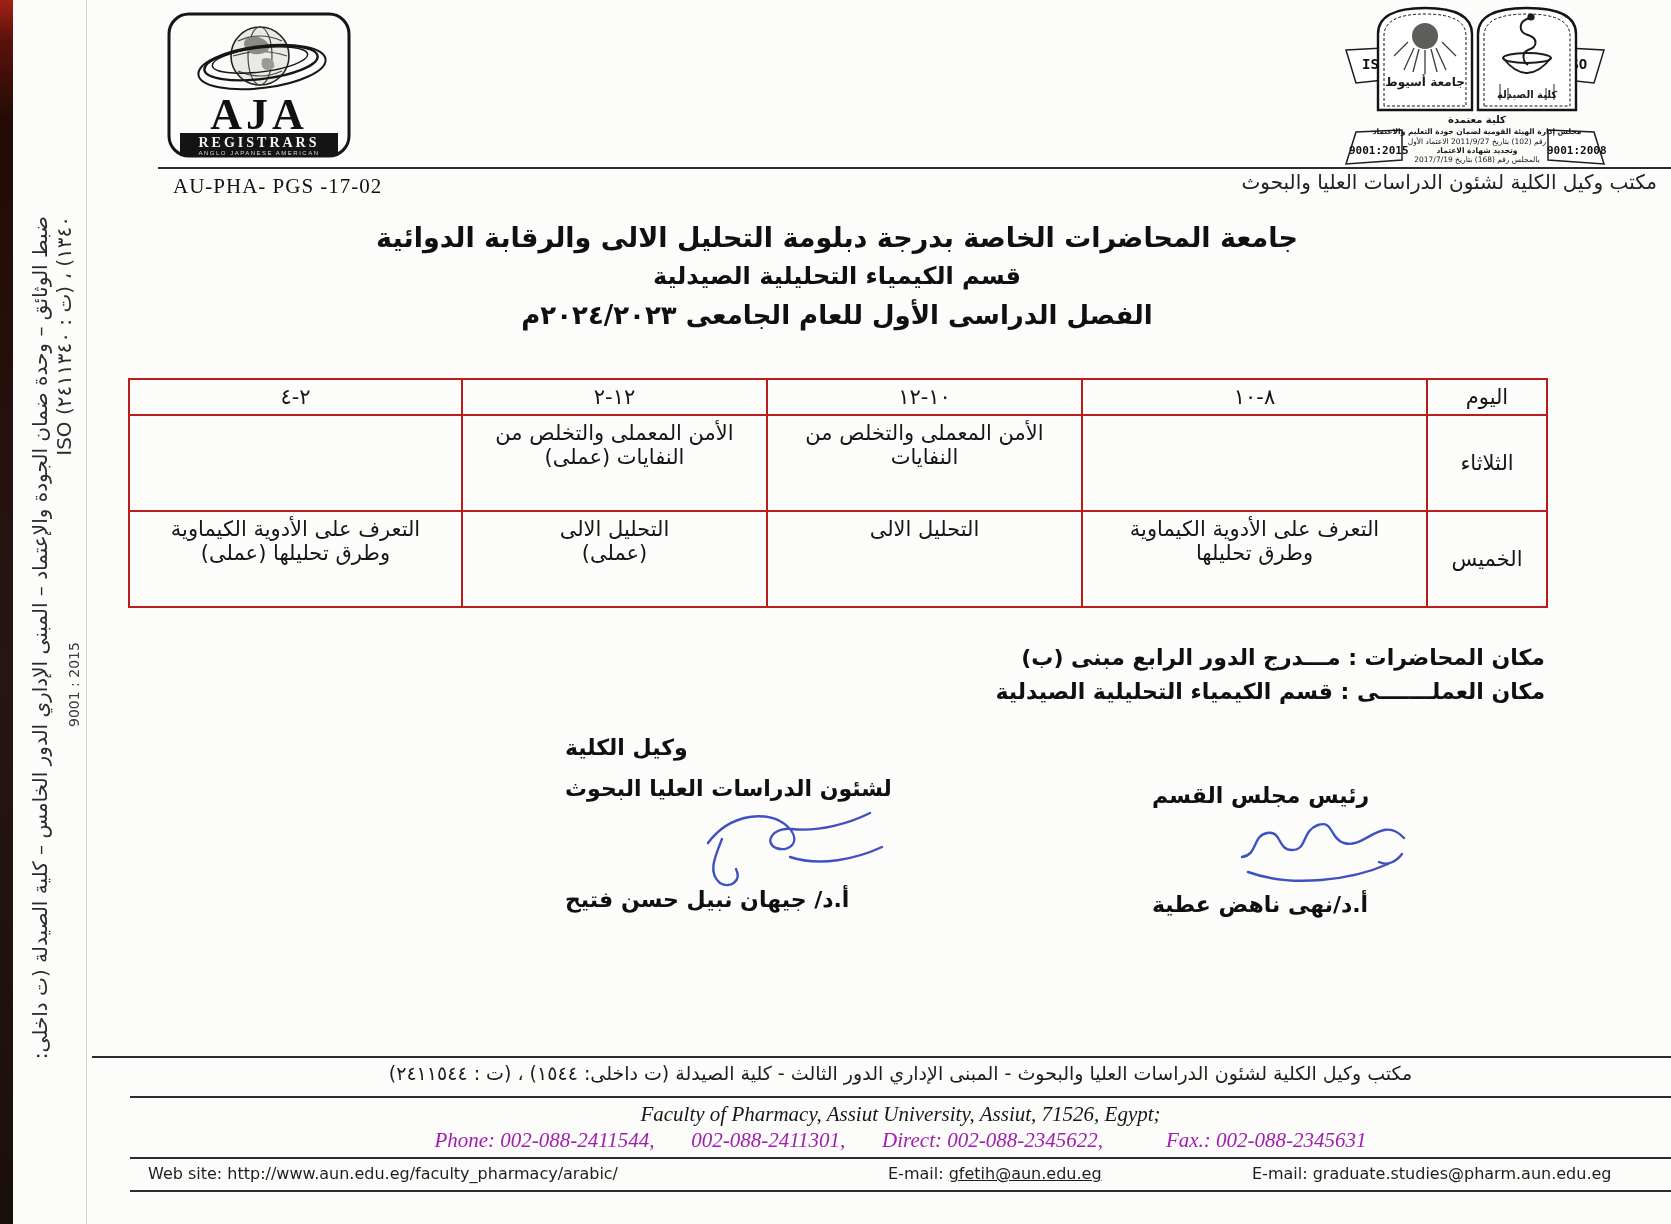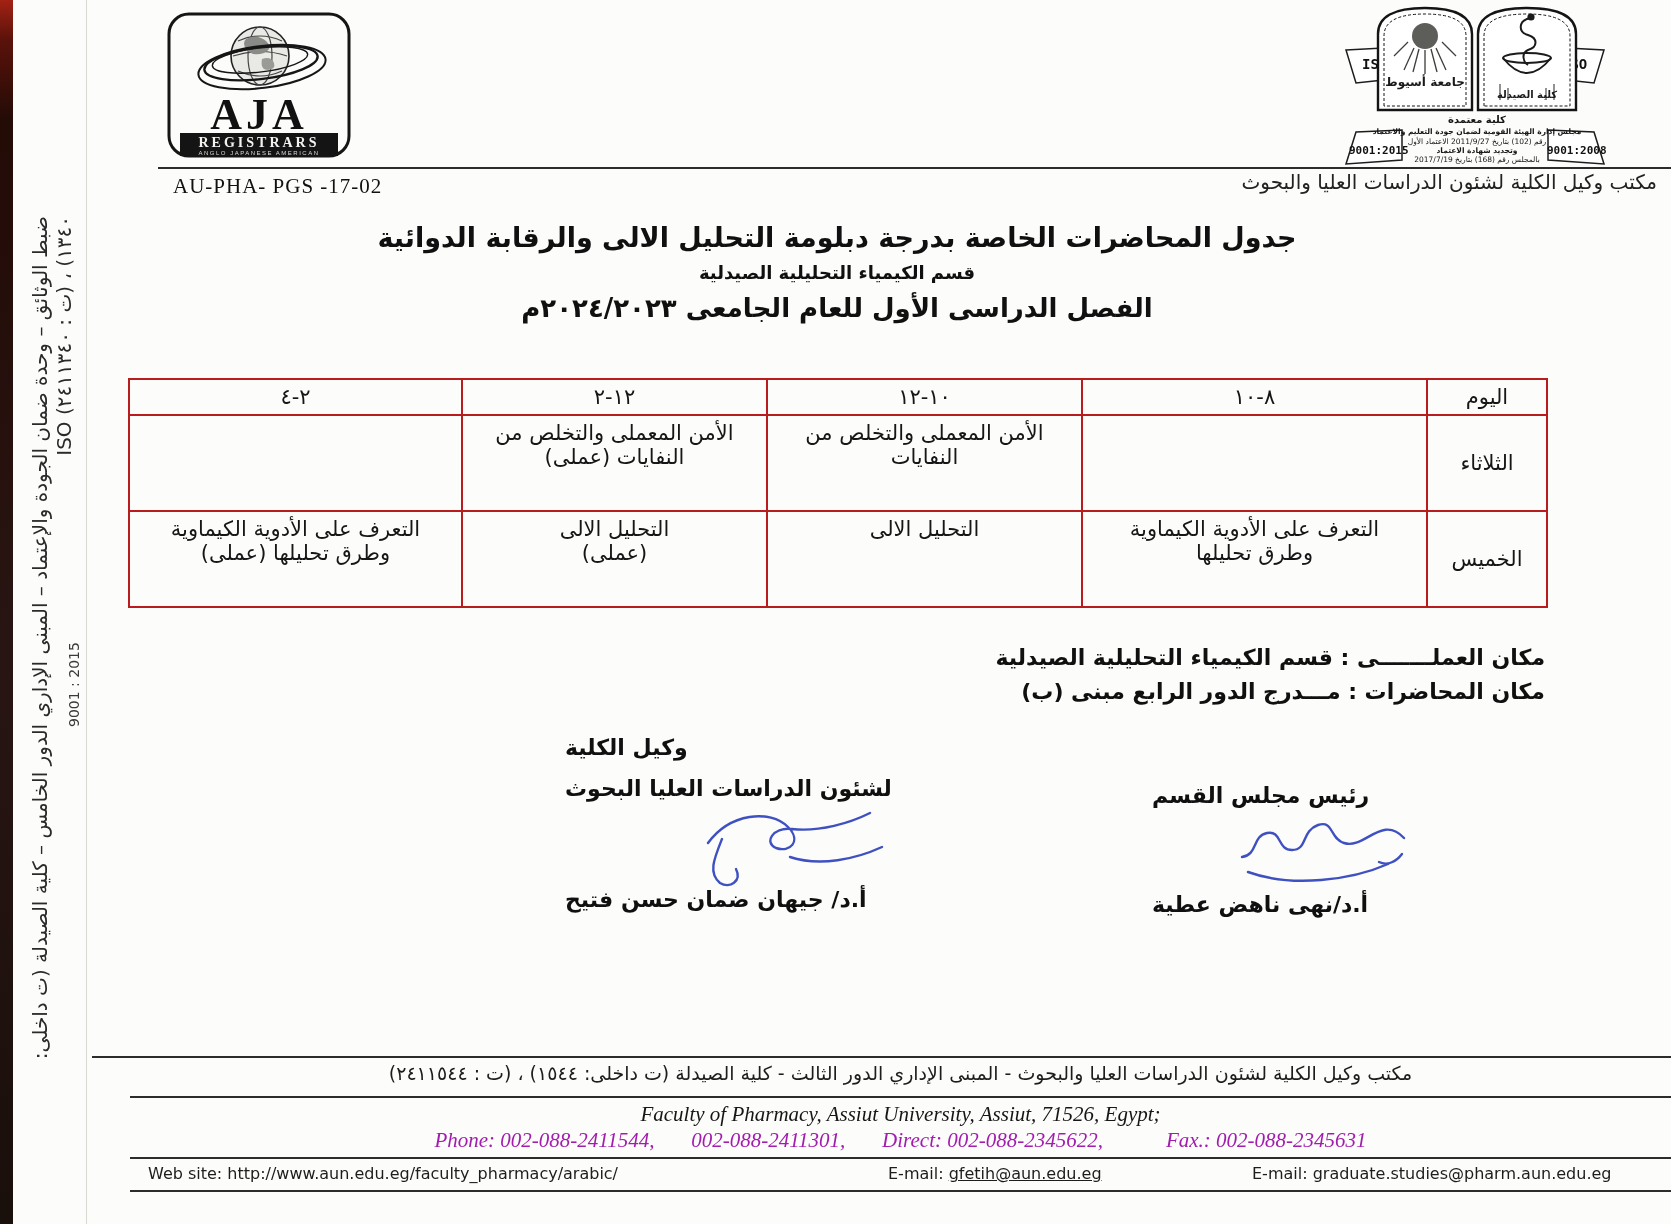--- a/index.html
+++ b/index.html
@@ -26,21 +26,21 @@
 
   .aja{position:absolute;left:166px;top:11px;}
   .doc-code{position:absolute;left:173px;top:174px;font-family:"Liberation Serif",serif;
             font-size:21px;letter-spacing:1px;color:#111;}
   .office{position:absolute;right:14px;top:170px;direction:rtl;font-size:20px;color:#222;}
   .emblem{position:absolute;left:1340px;top:4px;}
 
   .title{position:absolute;left:128px;top:222px;width:1418px;text-align:center;
          direction:rtl;font-weight:bold;color:#101010;}
   .title .t1{font-size:27px;margin-bottom:9px;}
-  .title .t2{font-size:18px;margin-bottom:10px;}
+  .title .t2{font-size:24px;margin-bottom:10px;}
   .title .t3{font-size:26px;}
 
   table.schedule{position:absolute;left:128px;top:378px;width:1418px;border-collapse:collapse;
                  direction:rtl;font-size:21px;table-layout:fixed;color:#161616;}
   table.schedule td{border:2px solid #b91c1c;text-align:center;white-space:pre-line;
                     padding:5px 10px;vertical-align:top;}
   table.schedule tr.hdr td{height:30px;vertical-align:middle;padding:2px;}
   table.schedule tr.body{height:96px;}
   table.schedule td.day{vertical-align:middle;}
 
@@ -159,21 +159,21 @@
         <text x="137" y="119" font-size="10" font-weight="bold">كلية معتمدة</text>
         <text x="137" y="130" font-size="7.5" font-weight="bold">مجلس إدارة الهيئة القومية لضمان جودة التعليم والاعتماد</text>
         <text x="137" y="140" font-size="7.5">رقم (102) بتاريخ 2011/9/27 الاعتماد الأول</text>
         <text x="137" y="149" font-size="7.5" font-weight="bold">وتجديد شهادة الاعتماد</text>
         <text x="137" y="158" font-size="7.5">بالمجلس رقم (168) بتاريخ 2017/7/19</text>
       </g>
     </svg>
   </div>
 
   <div class="title">
-    <div class="t1">جدول المحاضرات الخاصة بدرجة دبلومة التحليل الالى والرقابة الدوائية</div>
+    <div class="t1">جامعة المحاضرات الخاصة بدرجة دبلومة التحليل الالى والرقابة الدوائية</div>
     <div class="t2">قسم الكيمياء التحليلية الصيدلية</div>
     <div class="t3">الفصل الدراسى الأول للعام الجامعى ٢٠٢٤/٢٠٢٣م</div>
   </div>
 
   <table class="schedule">
     <colgroup>
       <col style="width:120px">
         <col style="width:345px">
         <col style="width:315px">
       <col style="width:305px">
@@ -203,22 +203,22 @@
         <td>التحليل الالى</td>
         <td>التحليل الالى
 (عملى)</td>
         <td>التعرف على الأدوية الكيماوية
 وطرق تحليلها (عملى)</td>
       </tr>
     </tbody>
   </table>
 
   <div class="location">
+    <div>مكان المحاضرات : مـــدرج الدور الرابع مبنى (ب)</div>
     <div>مكان العملـــــــى : قسم الكيمياء التحليلية الصيدلية</div>
-    <div>مكان المحاضرات : مـــدرج الدور الرابع مبنى (ب)</div>
   </div>
 
   <div class="sig-block" id="sig-right">
     <div>رئيس مجلس القسم</div>
     <svg class="sig-svg" width="210" height="84" viewBox="0 0 210 84">
       <g fill="none" stroke="#3f51c1" stroke-width="2.4" stroke-linecap="round">
         <path d="M192,30 C170,6 152,42 132,35 C117,30 122,12 106,17 C89,23 96,42 80,42 C65,42 70,22 55,25 C40,28 46,47 30,49"></path>
         <path d="M36,64 C80,80 140,72 176,56"></path>
         <path d="M190,46 C184,54 175,58 167,54"></path>
       </g>
@@ -229,21 +229,21 @@
   <div class="sig-block" id="sig-mid">
     <div>وكيل الكلية</div>
     <div class="st2">لشئون الدراسات العليا البحوث</div>
     <svg class="sig-svg" width="240" height="86" viewBox="0 0 240 86">
       <g fill="none" stroke="#3f51c1" stroke-width="2.4" stroke-linecap="round">
         <path d="M38,42 C60,12 100,8 118,26 C132,40 120,52 106,47 C94,42 102,26 122,28 C150,31 180,22 200,12"></path>
         <path d="M52,38 C44,58 38,72 50,82 C60,88 72,80 66,68"></path>
         <path d="M120,56 C150,66 186,58 212,46"></path>
       </g>
     </svg>
-    <div>أ.د/ جيهان ضمان حسن فتيح</div>
+    <div>أ.د/ جيهان نبيل حسن فتيح</div>
   </div>
 
 
   <div class="hrule" id="rule-f1"></div>
   <div class="f-arabic">مكتب وكيل الكلية لشئون الدراسات العليا والبحوث - المبنى الإداري الدور الثالث - كلية الصيدلة (ت داخلى: ١٥٤٤) ، (ت : ٢٤١١٥٤٤)</div>
   <div class="hrule" id="rule-f2"></div>
   <div class="f-en1">Faculty of Pharmacy, Assiut University, Assiut, 71526, Egypt;</div>
   <div class="f-en2">Phone: 002-088-2411544,       002-088-2411301,       Direct: 002-088-2345622,            Fax.: 002-088-2345631</div>
   <div class="hrule" id="rule-f3"></div>
   <div class="f-web">Web site: http://www.aun.edu.eg/faculty_pharmacy/arabic/</div>

